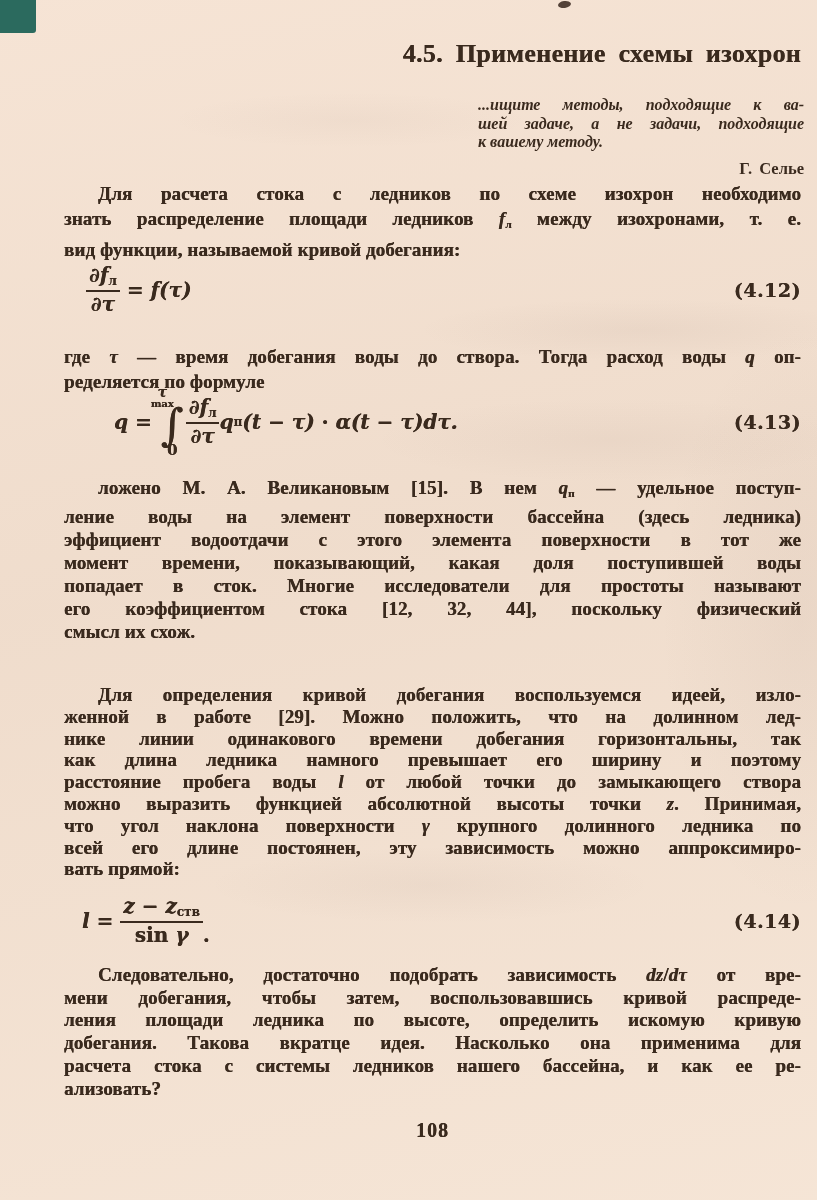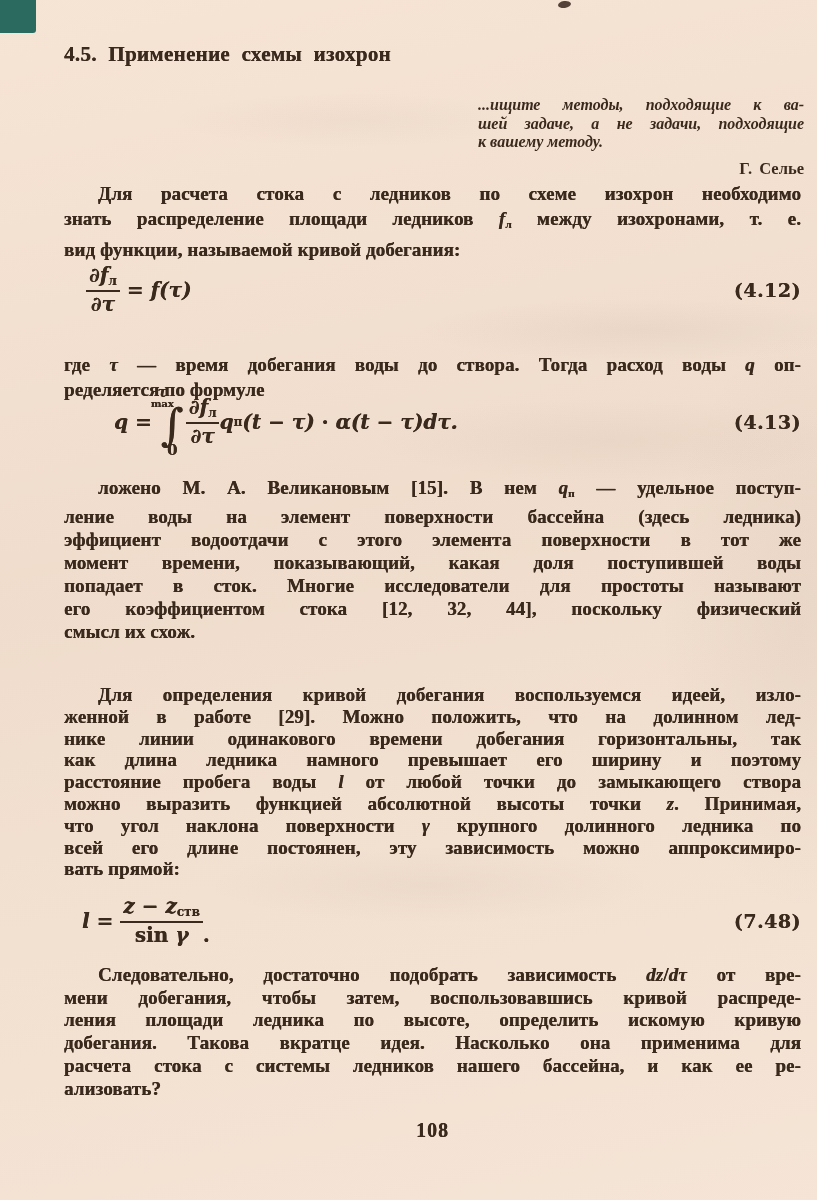--- a/index.html
+++ b/index.html
@@ -32,21 +32,21 @@
     background:var(--corner-mark);
     border-radius:0 0 3px 0;
   }
   .speck{
     position:absolute;left:558px;top:1px;width:13px;height:7px;
     background:rgba(55,38,28,.85);border-radius:50%;
     transform:rotate(-8deg);
   }
   .title{
     position:absolute;left:64px;top:42px;width:737px;margin:0;
-    font-size:21px;line-height:24px;text-align:left;
+    font-size:26px;line-height:24px;text-align:right;
     word-spacing:6px;letter-spacing:.3px;
     text-shadow:.3px 0 0 currentColor;
   }
   .epigraph{
     position:absolute;left:478px;top:96px;width:326px;
     font-size:16px;font-style:italic;
   }
   .epigraph .line{line-height:18.5px;text-align:justify;}
   .epigraph .line.j{text-align-last:justify;}
   .epi-attr{
@@ -55,21 +55,21 @@
   }
   .para{
     position:absolute;left:64px;width:737px;
     font-size:19px;letter-spacing:.1px;
     text-shadow:.3px 0 0 currentColor;
   }
   .para .line{text-align:justify;}
   .para .line.j{text-align-last:justify;}
   .para.indent .line:first-child{text-indent:34px;}
   .p1{top:181px;} .p1 .line{line-height:25px;}
-  .p2{top:352px;} .p2 .line{line-height:25px;}
+  .p2{top:344px;} .p2 .line{line-height:25px;}
   .p3{top:476px;} .p3 .line{line-height:23px;}
   .p4{top:684px;} .p4 .line{line-height:21.8px;}
   .p5{top:964px;} .p5 .line{line-height:22.7px;}
   .vr{font-style:italic;}
   .ss{font-size:.6em;vertical-align:-.28em;font-style:normal;letter-spacing:0;}
   
   .eq{
     position:absolute;left:64px;width:737px;
     display:flex;align-items:center;
     font-family:"DejaVu Serif","Liberation Serif",serif;
@@ -185,21 +185,21 @@
     </div>
 
   <div class="eq eq-414">
     <span class="tok vr">l</span>
     <span class="op"> = </span>
     <span class="frac">
       <span class="ft"><span class="vr">z − z</span><span class="ss">ств</span></span>
       <span class="fb"><span class="op">sin </span><span class="vr">γ</span></span>
     </span>
     <span class="period-low">.</span>
-    <span class="eqnum">(7.48)</span>
+    <span class="eqnum">(4.14)</span>
   </div>
 
   <div class="para indent p5">
       <div class="line j"><span>Следовательно, достаточно подобрать зависимость </span><span class="vr">dz</span><span>/</span><span class="vr">dτ</span><span> от вре-</span></div>
       <div class="line j"><span>мени добегания, чтобы затем, воспользовавшись кривой распреде-</span></div>
       <div class="line j"><span>ления площади ледника по высоте, определить искомую кривую</span></div>
       <div class="line j"><span>добегания. Такова вкратце идея. Насколько она применима для</span></div>
       <div class="line j"><span>расчета стока с системы ледников нашего бассейна, и как ее ре-</span></div>
       <div class="line"><span>ализовать?</span></div>
     </div>

